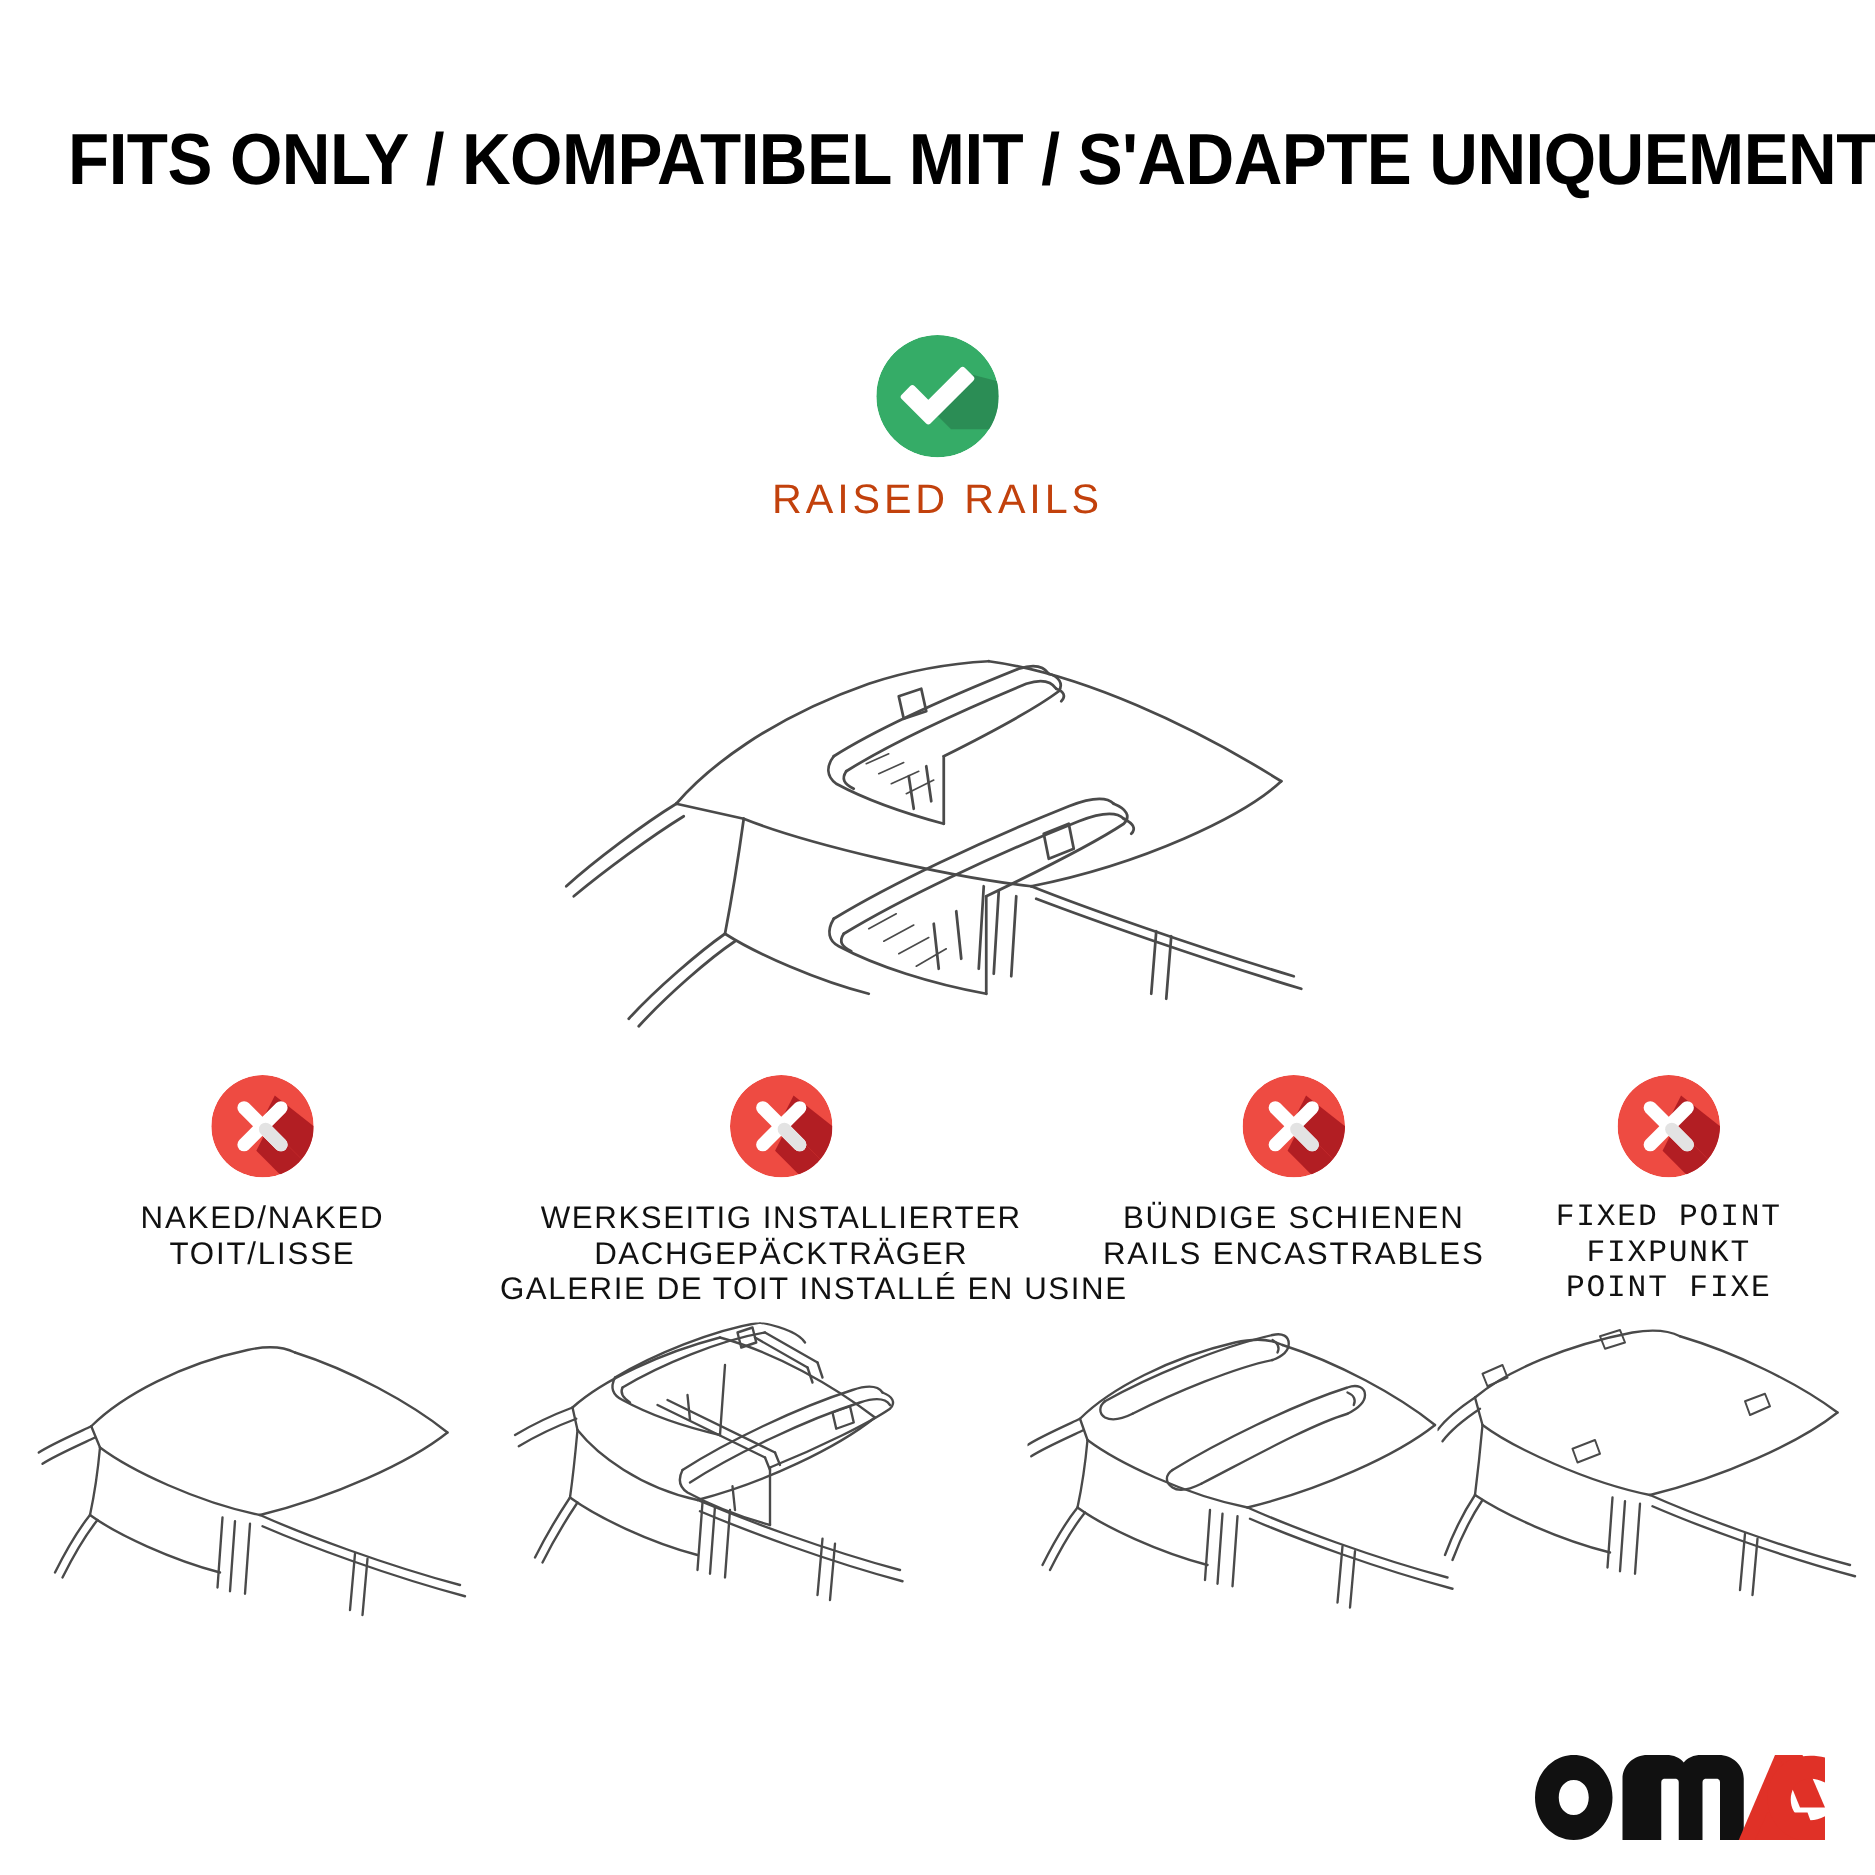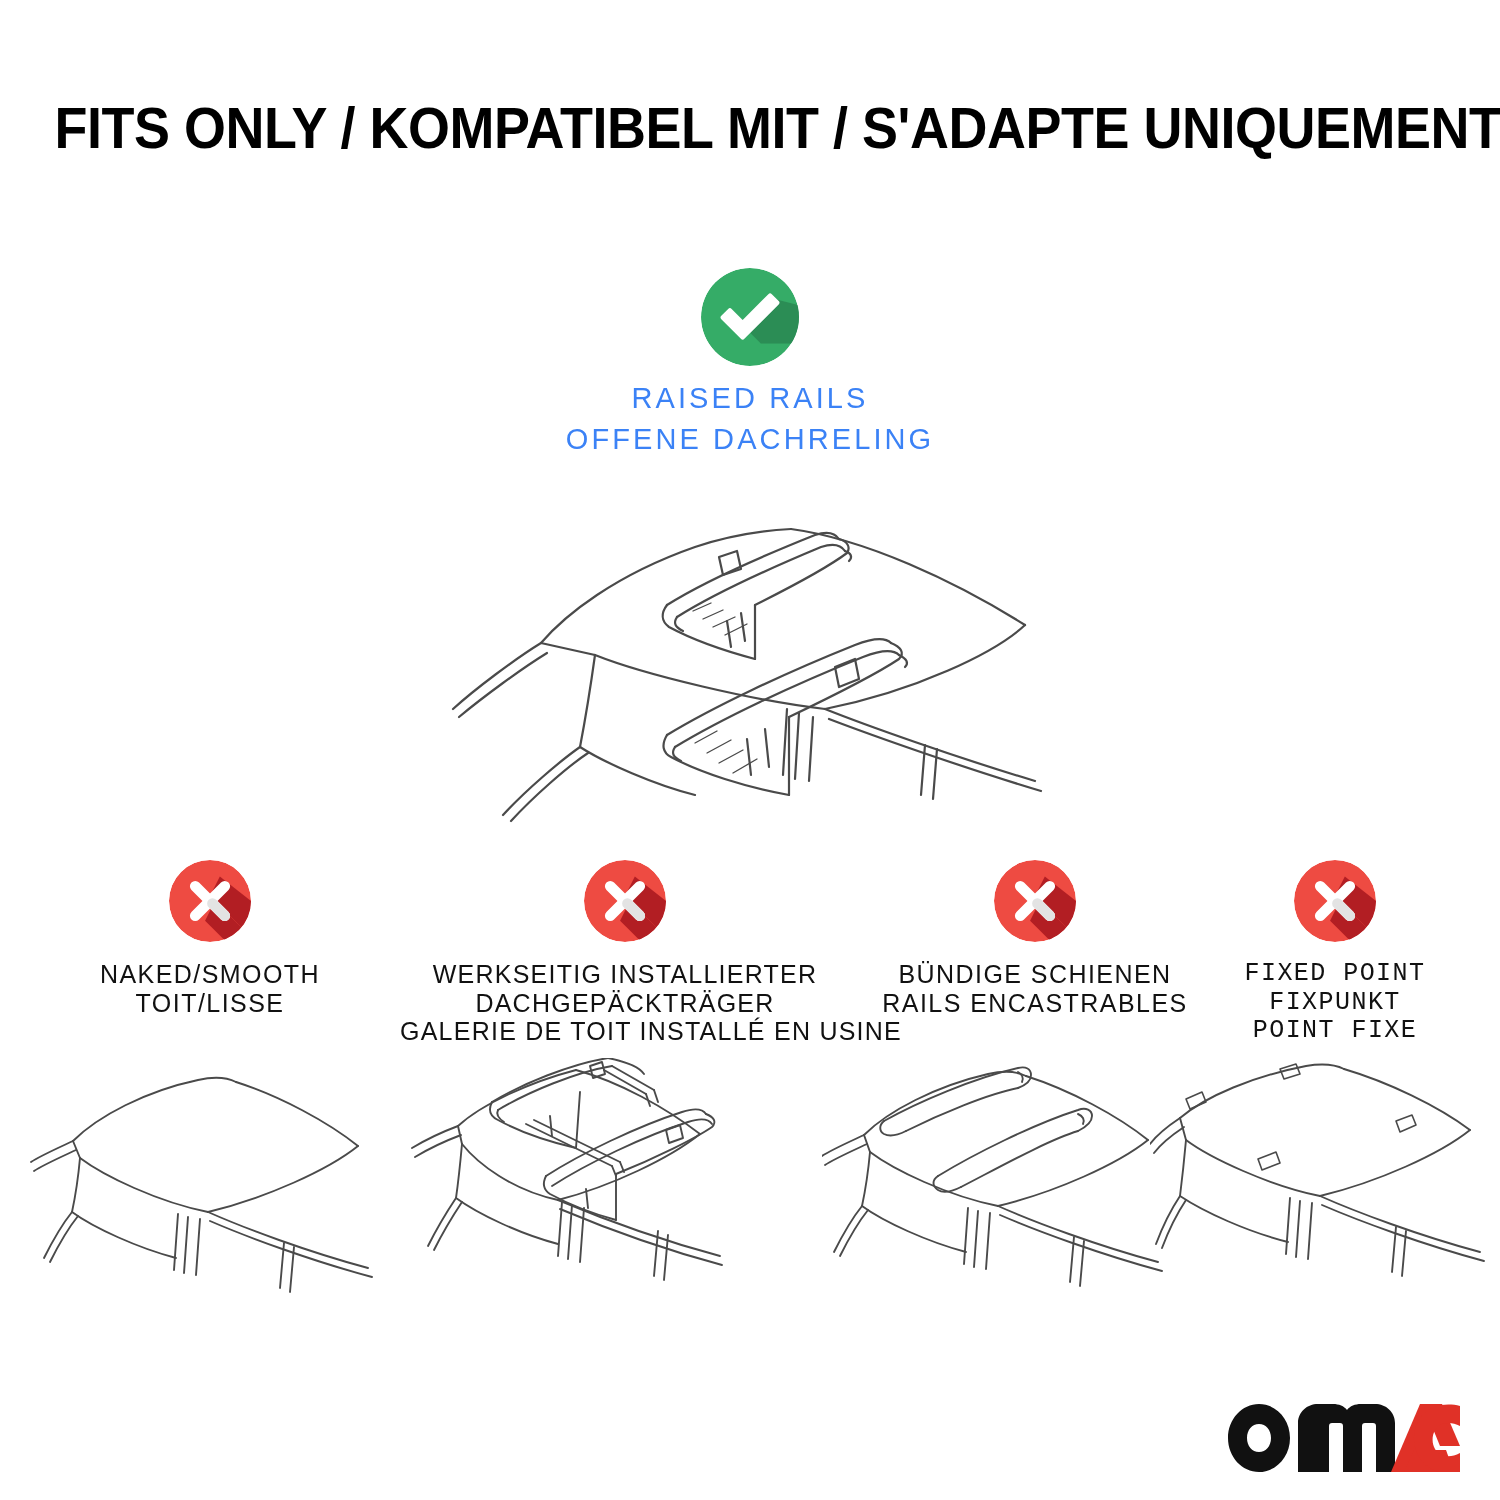--- a/index.html
+++ b/index.html
@@ -59,25 +59,25 @@
     height: 98px;
   }
   .approved-caption {
     position: absolute;
     left: 250px;
     top: 378px;
     width: 1000px;
     text-align: center;
   }
   .approved-caption .cap-line {
-    font-size: 29px;
+    font-size: 33px;
     line-height: 41px;
     letter-spacing: 3.1px;
     font-weight: 400;
-    color: #3b82f6;
+    color: #c2410c;
     white-space: nowrap;
   }
 
   
   .main-roof {
     position: absolute;
     left: 395px;
     top: 495px;
     width: 710px;
     height: 345px;
@@ -165,21 +165,20 @@
       <circle cx="50" cy="50" r="50" fill="#35AC67"></circle>
 
       <path d="M41 57 L61 77 L100 77 L100 38 L69 30 Z" fill="#2A8A54" opacity="0.92"></path>
 
       <path d="M70.5 28.5 L77.5 35.5 L42.5 70.5 L22.5 50.5 L29.5 43.5 L42.5 56.5 Z" fill="#FFFFFF" stroke="#FFFFFF" stroke-width="5" stroke-linejoin="round" stroke-linecap="round"></path>
     </svg>
   </div>
 
   <div class="approved-caption">
     <div class="cap-line">RAISED RAILS</div>
-    <div class="cap-line">OFFENE DACHRELING</div>
   </div>
 
   <div class="main-roof">
     <svg viewBox="0 0 710 345" xmlns="http://www.w3.org/2000/svg" fill="none" stroke="#4A4A4A" stroke-width="2.2" stroke-linejoin="round" stroke-linecap="round">
 
       <path d="M146 148 C170 120 220 80 300 52 C330 42 360 36 396 34"></path>
       <path d="M396 34 C470 44 560 86 630 130"></path>
       <path d="M630 130 C600 158 520 196 430 214"></path>
       <path d="M430 214 C360 206 250 180 200 160"></path>
       <path d="M200 160 L146 148"></path>
@@ -244,21 +243,21 @@
       <path d="M50 44 L100 94 L100 50 L62 20 Z" fill="#B21E23"></path>
       <path d="M56 50 L100 94 L70 100 L44 74 Z" fill="#B21E23"></path>
       <g stroke-linecap="round" stroke-linejoin="round" stroke-width="13">
         <path d="M32 32 L68 68" stroke="#FFFFFF"></path>
         <path d="M68 32 L32 68" stroke="#FFFFFF"></path>
         <path d="M53 53 L68 68" stroke="#E3E3E3"></path>
       </g>
     </svg>
   </div>
   <div class="reject-caption">
-    <div class="cap-line">NAKED/SMOOTH</div>
+    <div class="cap-line">NAKED/NAKED</div>
     <div class="cap-line">TOIT/LISSE</div>
   </div>
 </div>
 
 <div class="reject-col" id="reject-col-1">
   <div class="reject-icon">
     <svg viewBox="0 0 100 100" xmlns="http://www.w3.org/2000/svg">
       <circle cx="50" cy="50" r="50" fill="#EE4B42"></circle>
       <path d="M50 44 L100 94 L100 50 L62 20 Z" fill="#B21E23"></path>
       <path d="M56 50 L100 94 L70 100 L44 74 Z" fill="#B21E23"></path>

